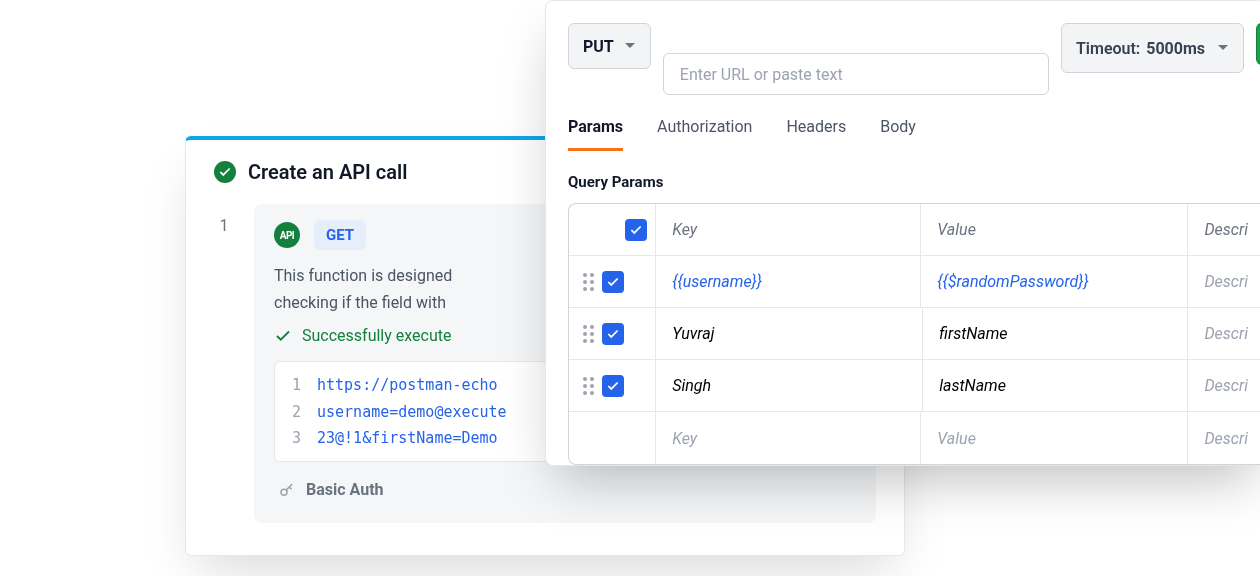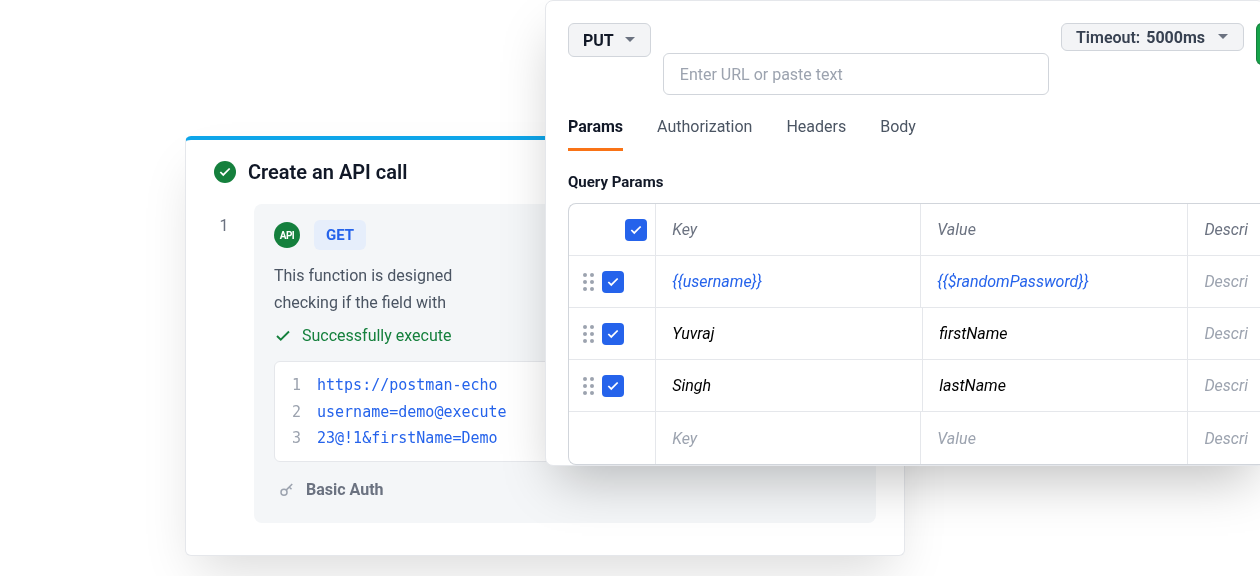--- a/index.html
+++ b/index.html
@@ -145,21 +145,21 @@
       gap: 12px;
       padding-right: 0;
     }
     .fp-select {
       display: flex;
       align-items: center;
       gap: 10px;
       background: #f3f4f6;
       border: 1px solid #d1d5db;
       border-radius: 6px;
-      height: 34px;
+      height: 46px;
       padding: 0 14px;
       font-weight: 700;
       font-size: 16px;
       color: #111827;
     }
     .fp-select svg { width: 12px; height: 12px; }
     .fp-url {
       flex: 1;
       height: 42px;
       border: 1px solid #d1d5db;
@@ -171,21 +171,21 @@
       align-items: center;
       margin-top: 30px;
     }
     .fp-timeout {
       display: flex;
       align-items: center;
       gap: 6px;
       background: #f3f4f6;
       border: 1px solid #d1d5db;
       border-radius: 6px;
-      height: 28px;
+      height: 50px;
       padding: 0 14px;
       font-size: 16px;
       font-weight: 600;
       color: #374151;
       white-space: nowrap;
     }
     .fp-timeout strong { font-weight: 700; }
     .fp-timeout svg { width: 12px; height: 12px; margin-left: 6px; }
     .fp-run {
       width: 8px;

